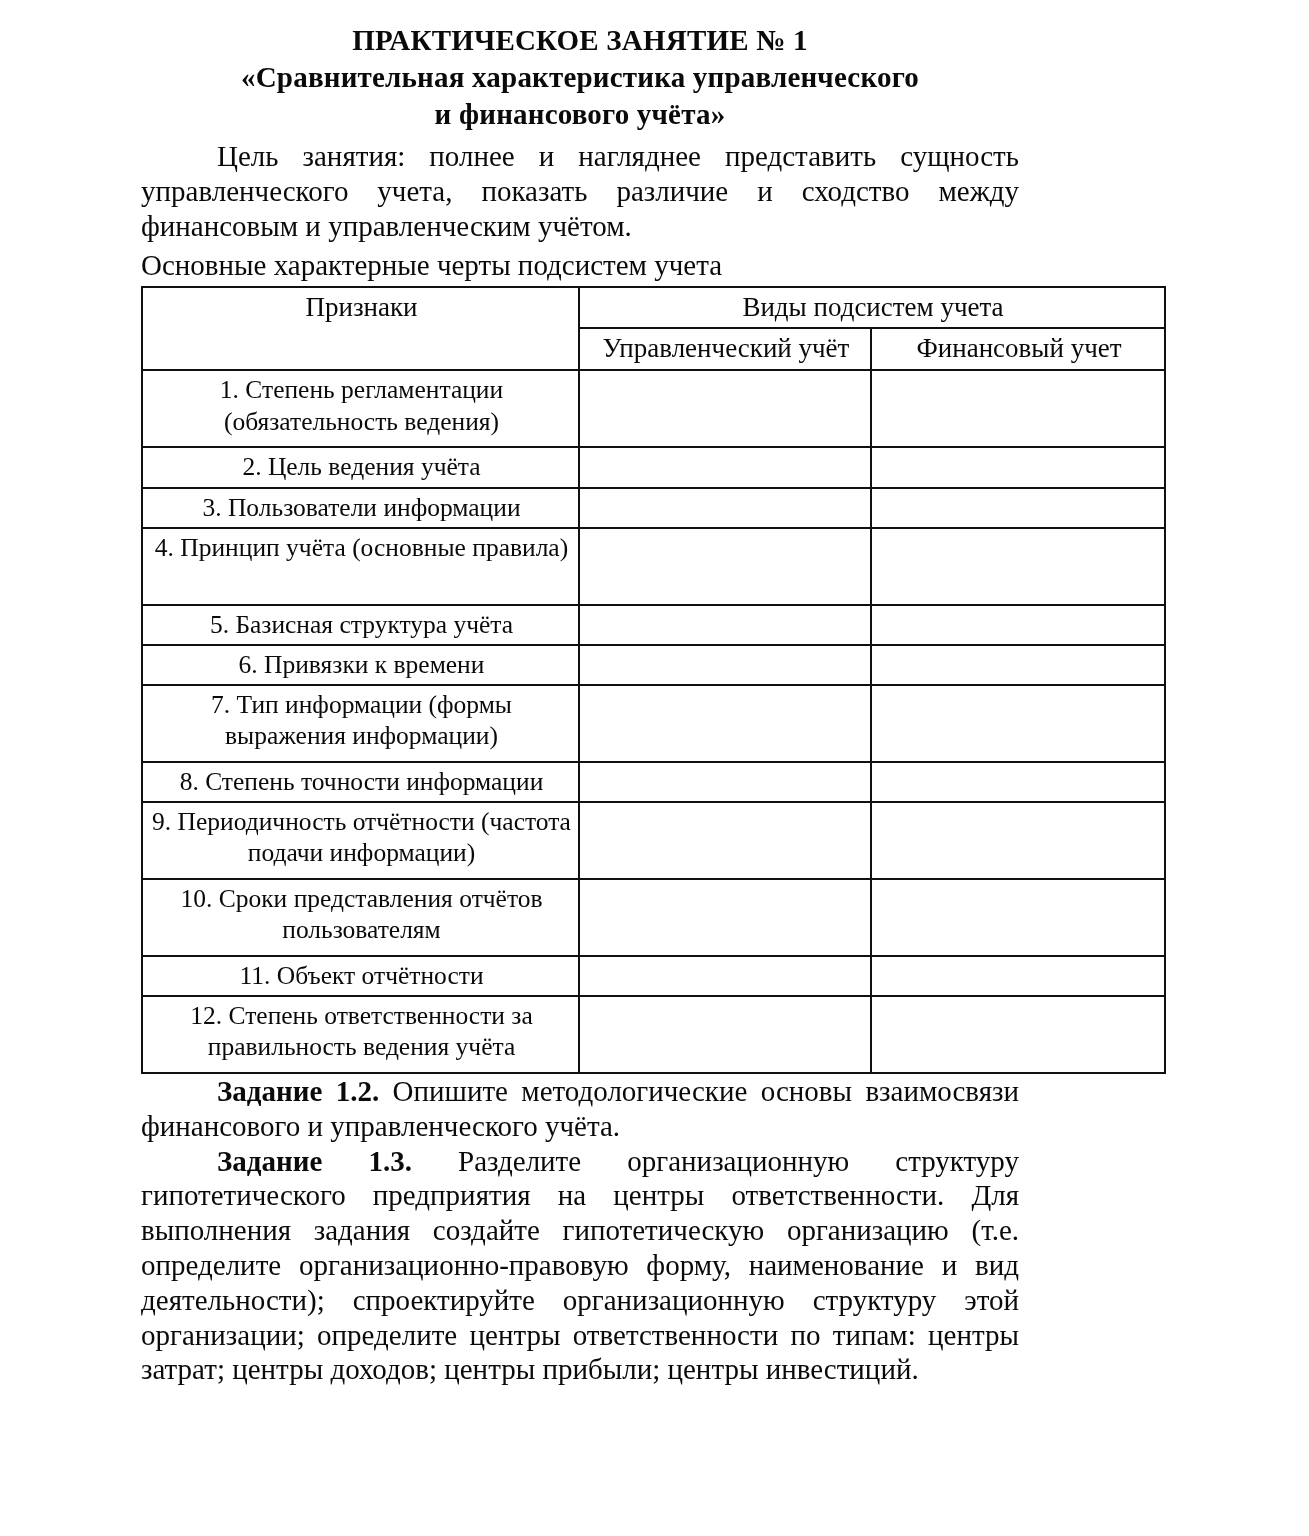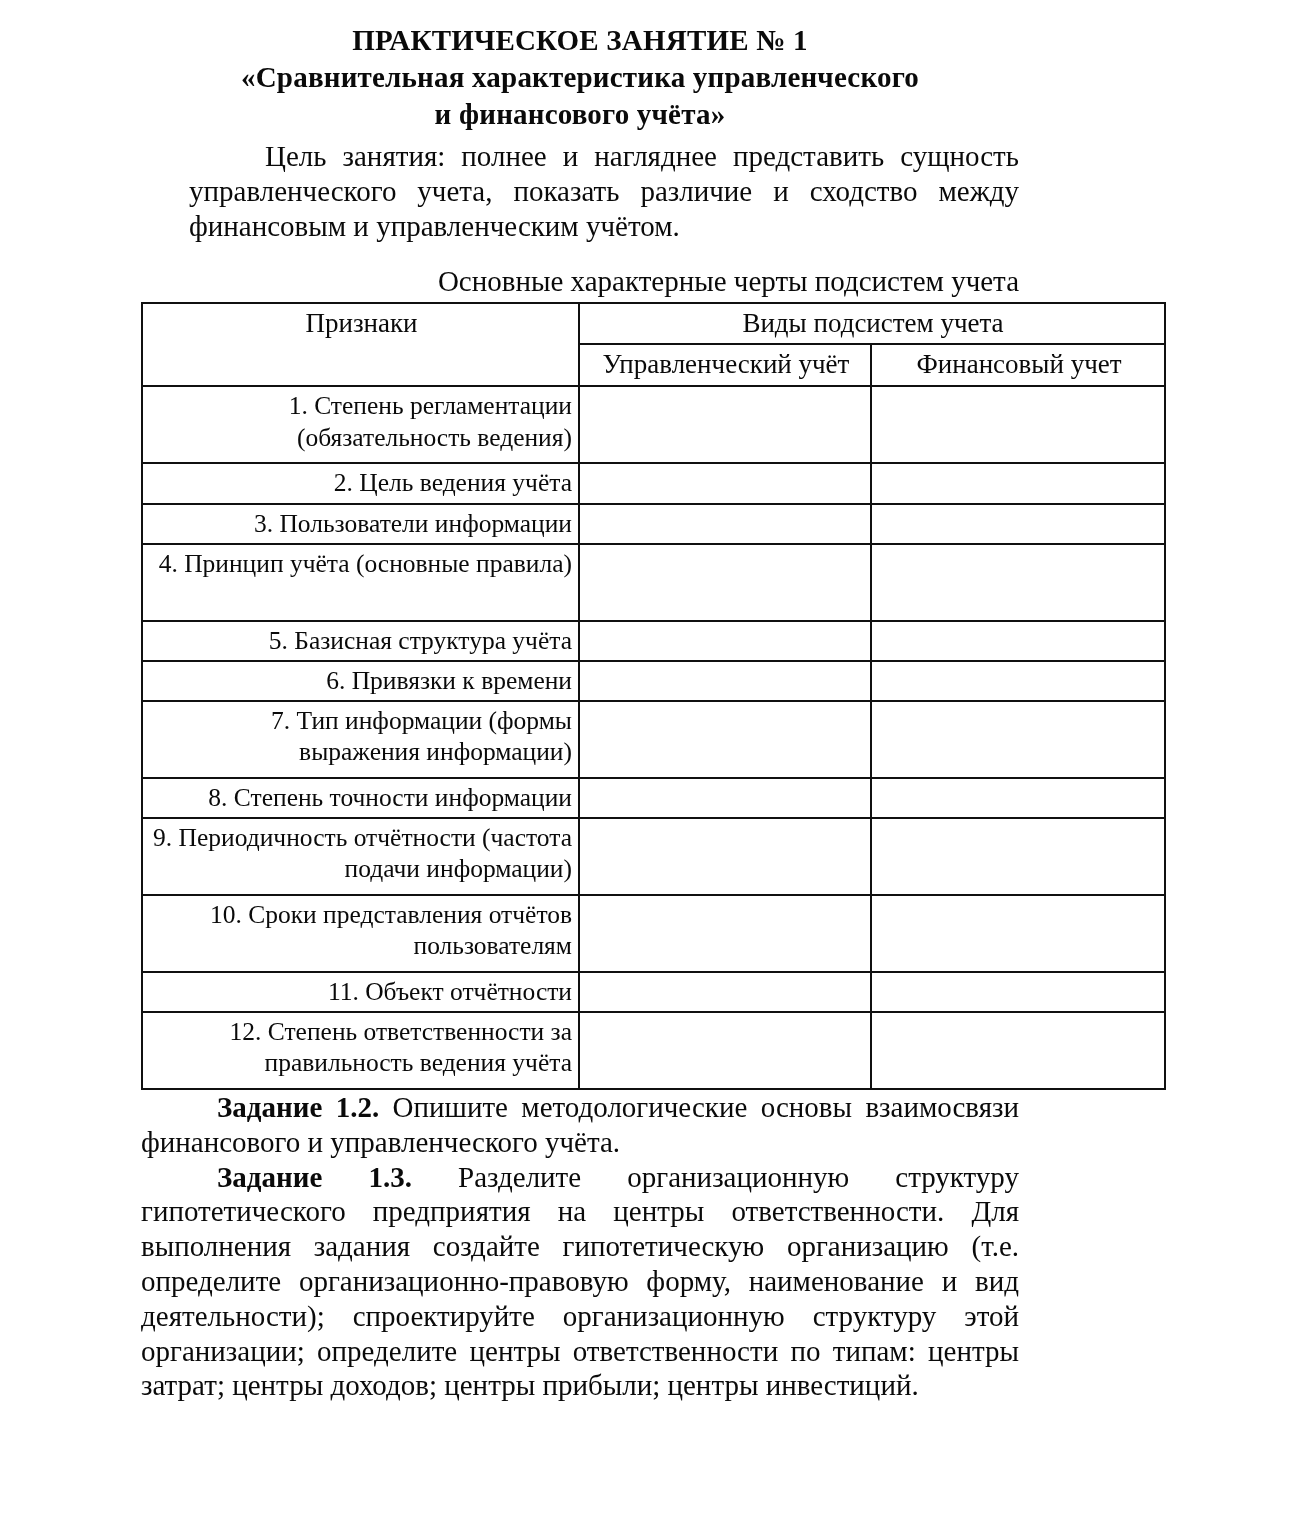--- a/index.html
+++ b/index.html
@@ -45,54 +45,54 @@
   
   p.para {
     margin: 0;
     font-size: 29px;
     line-height: 1.2;
     text-align: justify;
     text-indent: 76px;
     text-justify: inter-word;
     hyphens: none;
   }
-  p.para.first { margin-top: 6px; margin-left: 48px; }
+  p.para.first { margin-top: 6px; }
   p.para b, .bold { font-weight: bold; }
 
   
   .table-number {
     margin-top: 14px;
     text-align: right;
     font-size: 29px;
     line-height: 1.2;
     padding-right: 2px;
   }
   .table-caption {
-    text-align: right;
+    text-align: left;
     font-size: 29px;
     line-height: 1.2;
-    margin-top: 20px;
+    margin-top: 4px;
     margin-bottom: 3px;
   }
 
   
   table.chart-table {
     border-collapse: collapse;
     width: 1025px;
     table-layout: fixed;
     font-size: 25px;
     line-height: 1.22;
   }
   table.chart-table td,
   table.chart-table th {
     border: 2.2px solid #101010;
     padding: 3px 6px 4px 8px;
     vertical-align: top;
     font-weight: normal;
-    text-align: right;
+    text-align: center;
   }
   table.chart-table th.center,
   table.chart-table td.center {
     text-align: center;
   }
   .col-feature { width: 437px; }
   .col-mgmt    { width: 292px; }
   .col-fin     { width: 294px; }
 
   th.head-priznaki {

